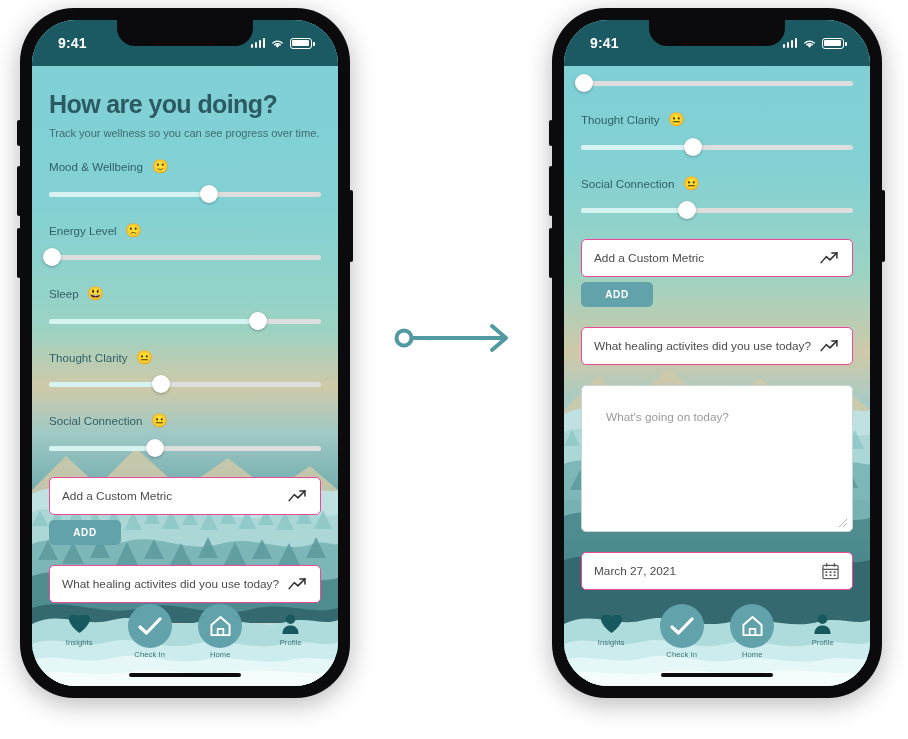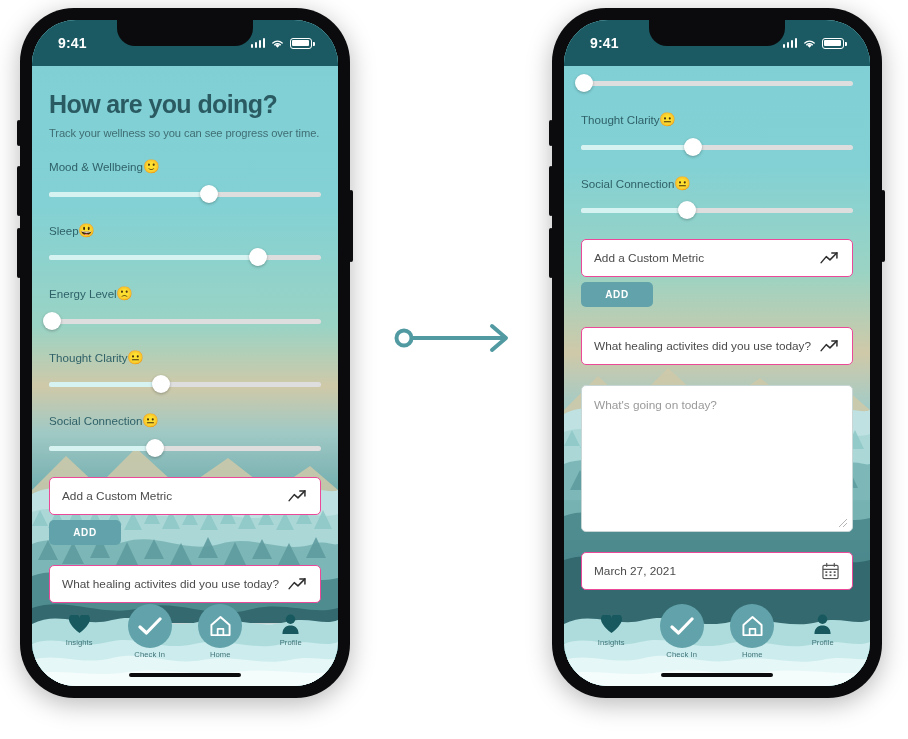--- a/index.html
+++ b/index.html
@@ -91,21 +91,21 @@
   .page-title {
     font-size: 25px; font-weight: bold; color: #2b5b62;
     letter-spacing: -0.6px; margin-top: 24px;
   }
   .page-sub {
     font-size: 11.2px; color: #3f6e73; margin-top: 8px; letter-spacing: -0.1px;
   }
 
   
   .metric { margin-top: 21px; }
-  .metric-head { display: flex; align-items: center; }
+  .metric-head { display: flex; align-items: center; gap: 9px; }
   .metric-label { font-size: 11.6px; color: #2f6168; }
   .emoji { font-size: 13.5px; line-height: 1; }
 
   .slider { position: relative; height: 18px; margin-top: 11px; }
   .track {
     position: absolute; top: 7px; left: 0; right: 0; height: 5px;
     background: #dedede; border-radius: 3px;
   }
   .fill {
     position: absolute; top: 7px; left: 0; height: 5px;
@@ -129,21 +129,21 @@
 
   .add-btn {
     margin-top: 5px; width: 72px; height: 25px; border-radius: 5px;
     background: #62a3ab; color: #fff; font-size: 10px; font-weight: bold;
     display: flex; align-items: center; justify-content: center;
     letter-spacing: .6px;
   }
 
   .textarea {
     position: relative; background: #fff; border: 1px solid #c9d6d6;
-    border-radius: 5px; height: 147px; margin-top: 20px; padding: 12px;
+    border-radius: 5px; height: 147px; margin-top: 20px; padding: 24px;
   }
   .textarea .ph { font-size: 11.8px; color: #9a9a9a; }
   .resize {
     position: absolute; right: 4px; bottom: 3px; width: 10px; height: 10px;
   }
 
   
   .navbar {
     position: absolute; left: 0; right: 0; bottom: 0; height: 92px; z-index: 6;
   }
@@ -273,39 +273,39 @@
           </div>
           <div class="slider">
             <div class="track"></div>
             <div class="fill" style="width:59%"></div>
             <div class="thumb" style="left:59%"></div>
           </div>
         </div>
 
         <div class="metric">
           <div class="metric-head">
+            <span class="metric-label">Energy Level</span>
+            <span class="emoji">🙁</span>
+          </div>
+          <div class="slider">
+            <div class="track"></div>
+            <div class="fill" style="width:1%"></div>
+            <div class="thumb" style="left:1%"></div>
+          </div>
+        </div>
+
+        <div class="metric">
+          <div class="metric-head">
             <span class="metric-label">Sleep</span>
             <span class="emoji">😃</span>
           </div>
           <div class="slider">
             <div class="track"></div>
             <div class="fill" style="width:77%"></div>
             <div class="thumb" style="left:77%"></div>
-          </div>
-        </div>
-
-        <div class="metric">
-          <div class="metric-head">
-            <span class="metric-label">Energy Level</span>
-            <span class="emoji">🙁</span>
-          </div>
-          <div class="slider">
-            <div class="track"></div>
-            <div class="fill" style="width:1%"></div>
-            <div class="thumb" style="left:1%"></div>
           </div>
         </div>
 
         <div class="metric">
           <div class="metric-head">
             <span class="metric-label">Thought Clarity</span>
             <span class="emoji">😐</span>
           </div>
           <div class="slider">
             <div class="track"></div>

